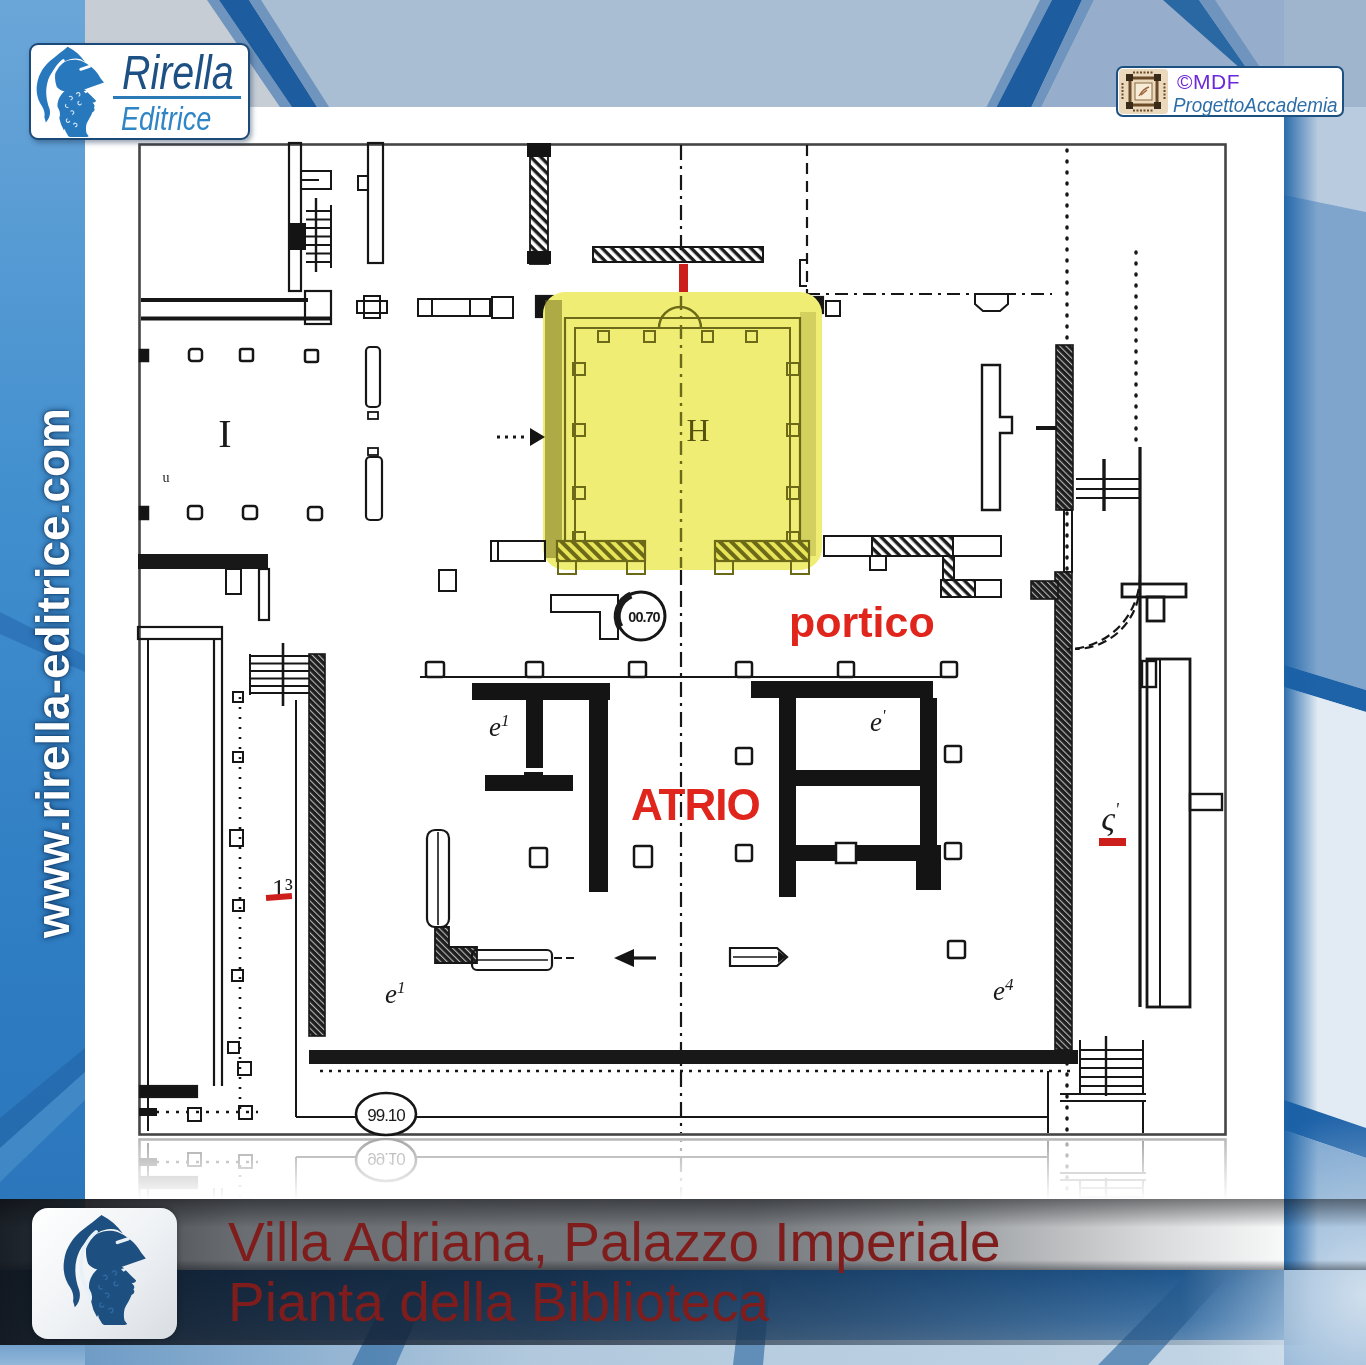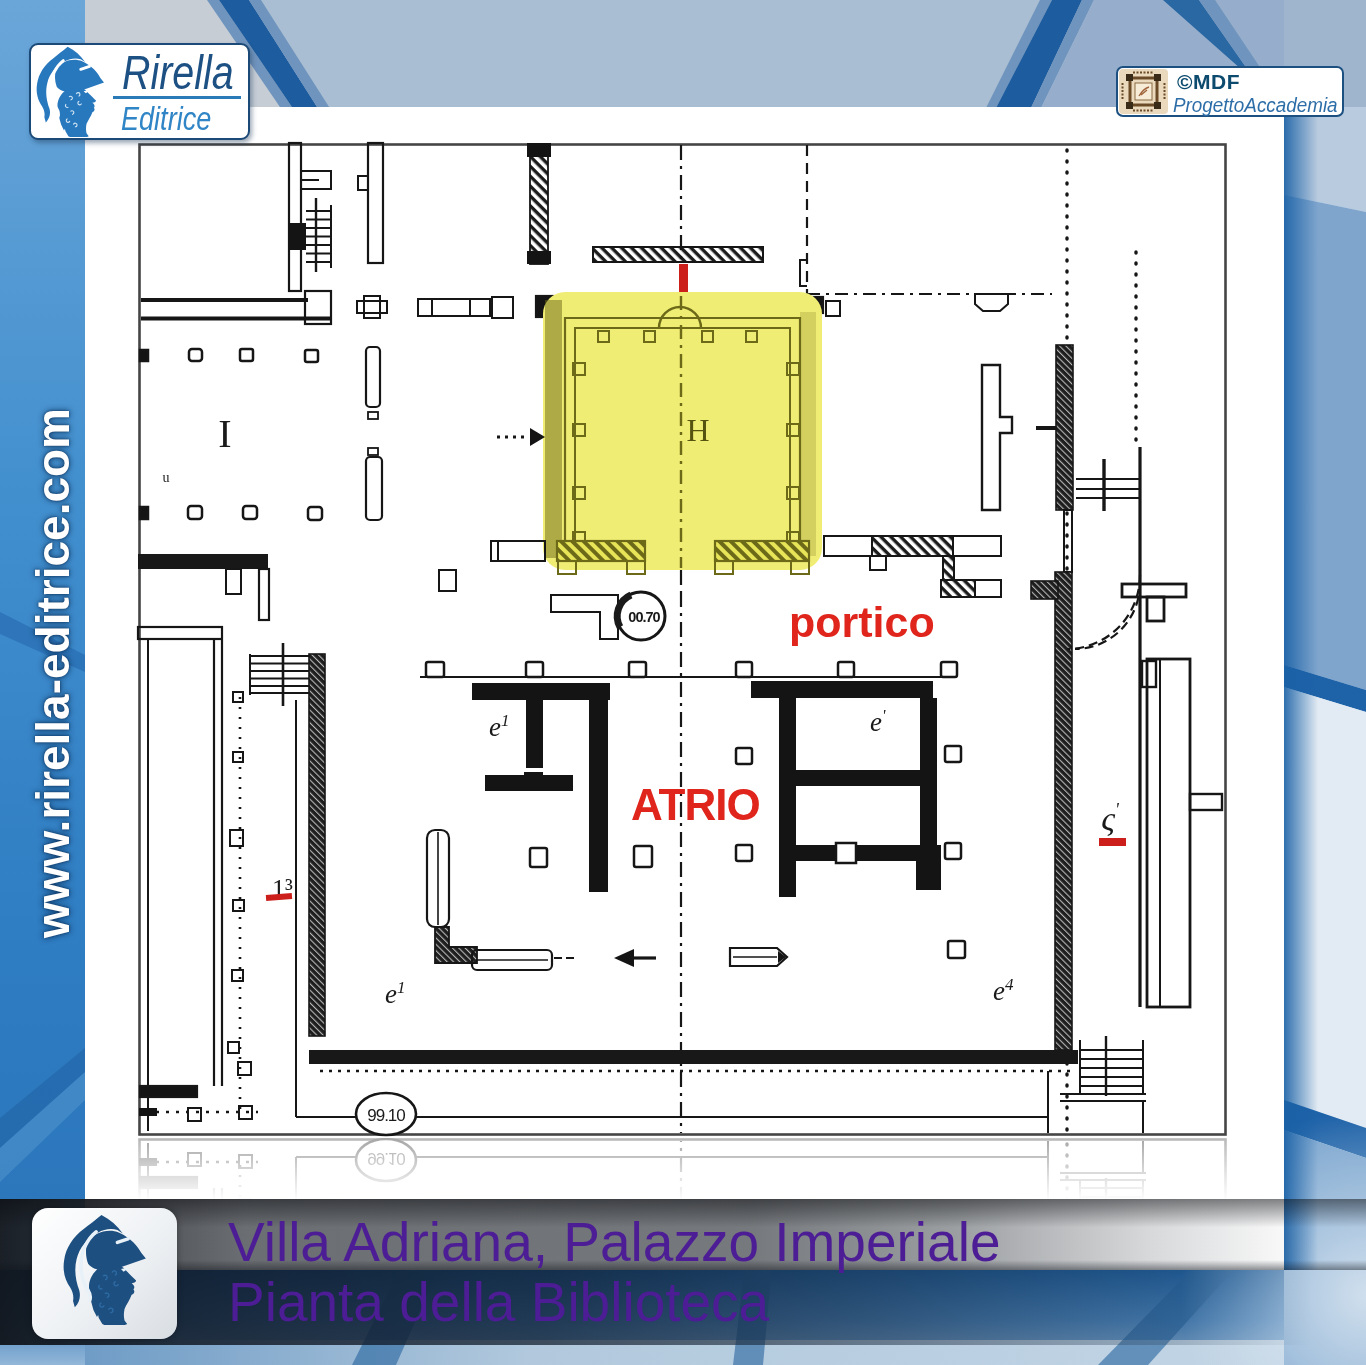--- a/index.html
+++ b/index.html
@@ -487,21 +487,21 @@
     <path d="M54,20 C43,29 37,43 37,57 C37,69 40,79 45,86 C47,89 48,93 47,97" stroke-width="4"></path>
     <path d="M78,32 l12,-4" stroke-width="4"></path>
     <path d="M82,62 l10,-2 l-7,5 z" fill="#e8f2fa" stroke="none"></path>
   </g>
   <g fill="none" stroke="#2e6ca5" stroke-width="1.5">
     <path d="M62,70 a2.5,2.5 0 1 1 2,4 M58,80 a2.5,2.5 0 1 0 3,4 M64,90 a2.5,2.5 0 1 1 2,4 M60,100 a2.5,2.5 0 1 0 3,3 M68,108 a2.5,2.5 0 1 1 2,3"></path>
     <path d="M72,66 a2.5,2.5 0 1 1 3,3 M76,76 a2.5,2.5 0 1 0 3,3"></path>
   </g>
 </svg>
 
-<div class="abs" style="left:228px;top:1212px;font-size:55px;line-height:60px;color:#4c1d95;">Villa Adriana, Palazzo Imperiale<br>Pianta della Biblioteca</div>
+<div class="abs" style="left:228px;top:1212px;font-size:55px;line-height:60px;color:#7f1d1d;">Villa Adriana, Palazzo Imperiale<br>Pianta della Biblioteca</div>
 
 <div class="abs" style="left:29px;top:43px;width:221px;height:97px;background:#ffffff;border:2.5px solid #1c4a78;border-radius:9px;box-sizing:border-box;box-shadow:2px 3px 5px rgba(30,60,90,0.45);"></div>
 <svg class="abs" style="left:24px;top:46px" width="80" height="91" viewBox="0 0 110 125">
   <g fill="#2878be">
     <path d="M60,1 C53,7 46,12 40,17 C28,26 20,38 18,52 C16,64 19,75 25,83 C28,88 29,93 28,98 L30,105 C35,100 37,93 35,86 C31,75 29,63 32,51 C35,38 44,27 56,21 C63,17 71,16 78,18 L84,22 C78,13 70,6 60,1 Z"></path>
     <path d="M44,32 C52,20 68,16 80,21 C93,27 101,36 105,44 L110,50 L76,62 C62,65 50,63 45,56 C42,48 42,39 44,32 Z"></path>
     <path d="M58,62 C68,56 78,56 84,60 C88,64 92,68 97,73 L99,75 C99,77 96,78 94,78 C97,80 98,83 96,85 C98,87 97,90 94,91 C92,97 88,102 86,107 C85,112 85,116 86,120 L89,124 C80,128 69,128 61,124 L57,117 C55,109 54,99 55,91 C56,81 57,71 58,62 Z"></path>
     <path d="M58,60 C50,66 46,74 46,82 C46,92 49,100 51,108 L55,116 C59,110 60,102 59,94 C58,84 58,72 60,64 Z"></path>
   </g>
   <g fill="none" stroke="#ffffff" stroke-linecap="round">
@@ -524,16 +524,16 @@
   <rect x="11" y="9" width="27" height="27" fill="none" stroke="#6b4a28" stroke-width="3"></rect>
   <rect x="7" y="5" width="7" height="7" fill="#3a2a18"></rect>
   <rect x="35" y="5" width="7" height="7" fill="#3a2a18"></rect>
   <rect x="7" y="33" width="7" height="7" fill="#3a2a18"></rect>
   <rect x="35" y="33" width="7" height="7" fill="#3a2a18"></rect>
   <rect x="16" y="14" width="17" height="17" fill="#f6ecd8" stroke="#8a6a42" stroke-width="1"></rect>
   <path d="M20,27 C23,22 27,19 30,18 M22,26 l6,-5" stroke="#a0643c" stroke-width="1.4" fill="none"></path>
   <path d="M14,3.5 h21 M14,41.5 h21" stroke="#6b4a28" stroke-width="2" stroke-dasharray="2,1.5"></path>
   <path d="M3.5,14 v17 M45.5,14 v17" stroke="#6b4a28" stroke-width="2" stroke-dasharray="2,1.5"></path>
 </svg>
-<div class="abs" style="left:1177px;top:70px;font-size:21px;font-weight:bold;color:#0c4a6e;letter-spacing:0.5px;">©MDF</div>
+<div class="abs" style="left:1177px;top:70px;font-size:21px;font-weight:normal;color:#6d28d9;letter-spacing:0.5px;">©MDF</div>
 <div class="abs" style="left:1173px;top:93px;font-size:20.5px;font-style:italic;color:#2e6ea8;transform:scaleX(0.92);transform-origin:left;">ProgettoAccademia</div>
 
 <div class="abs" style="left:-247px;top:645px;width:600px;height:56px;line-height:56px;transform:rotate(-90deg);font-size:46px;font-weight:bold;color:#ffffff;text-align:center;white-space:nowrap;text-shadow:0 0 6px rgba(10,45,85,0.95), 0 0 2px rgba(10,45,85,0.85);">www.rirella-editrice.com</div>
 
 </body></html>

